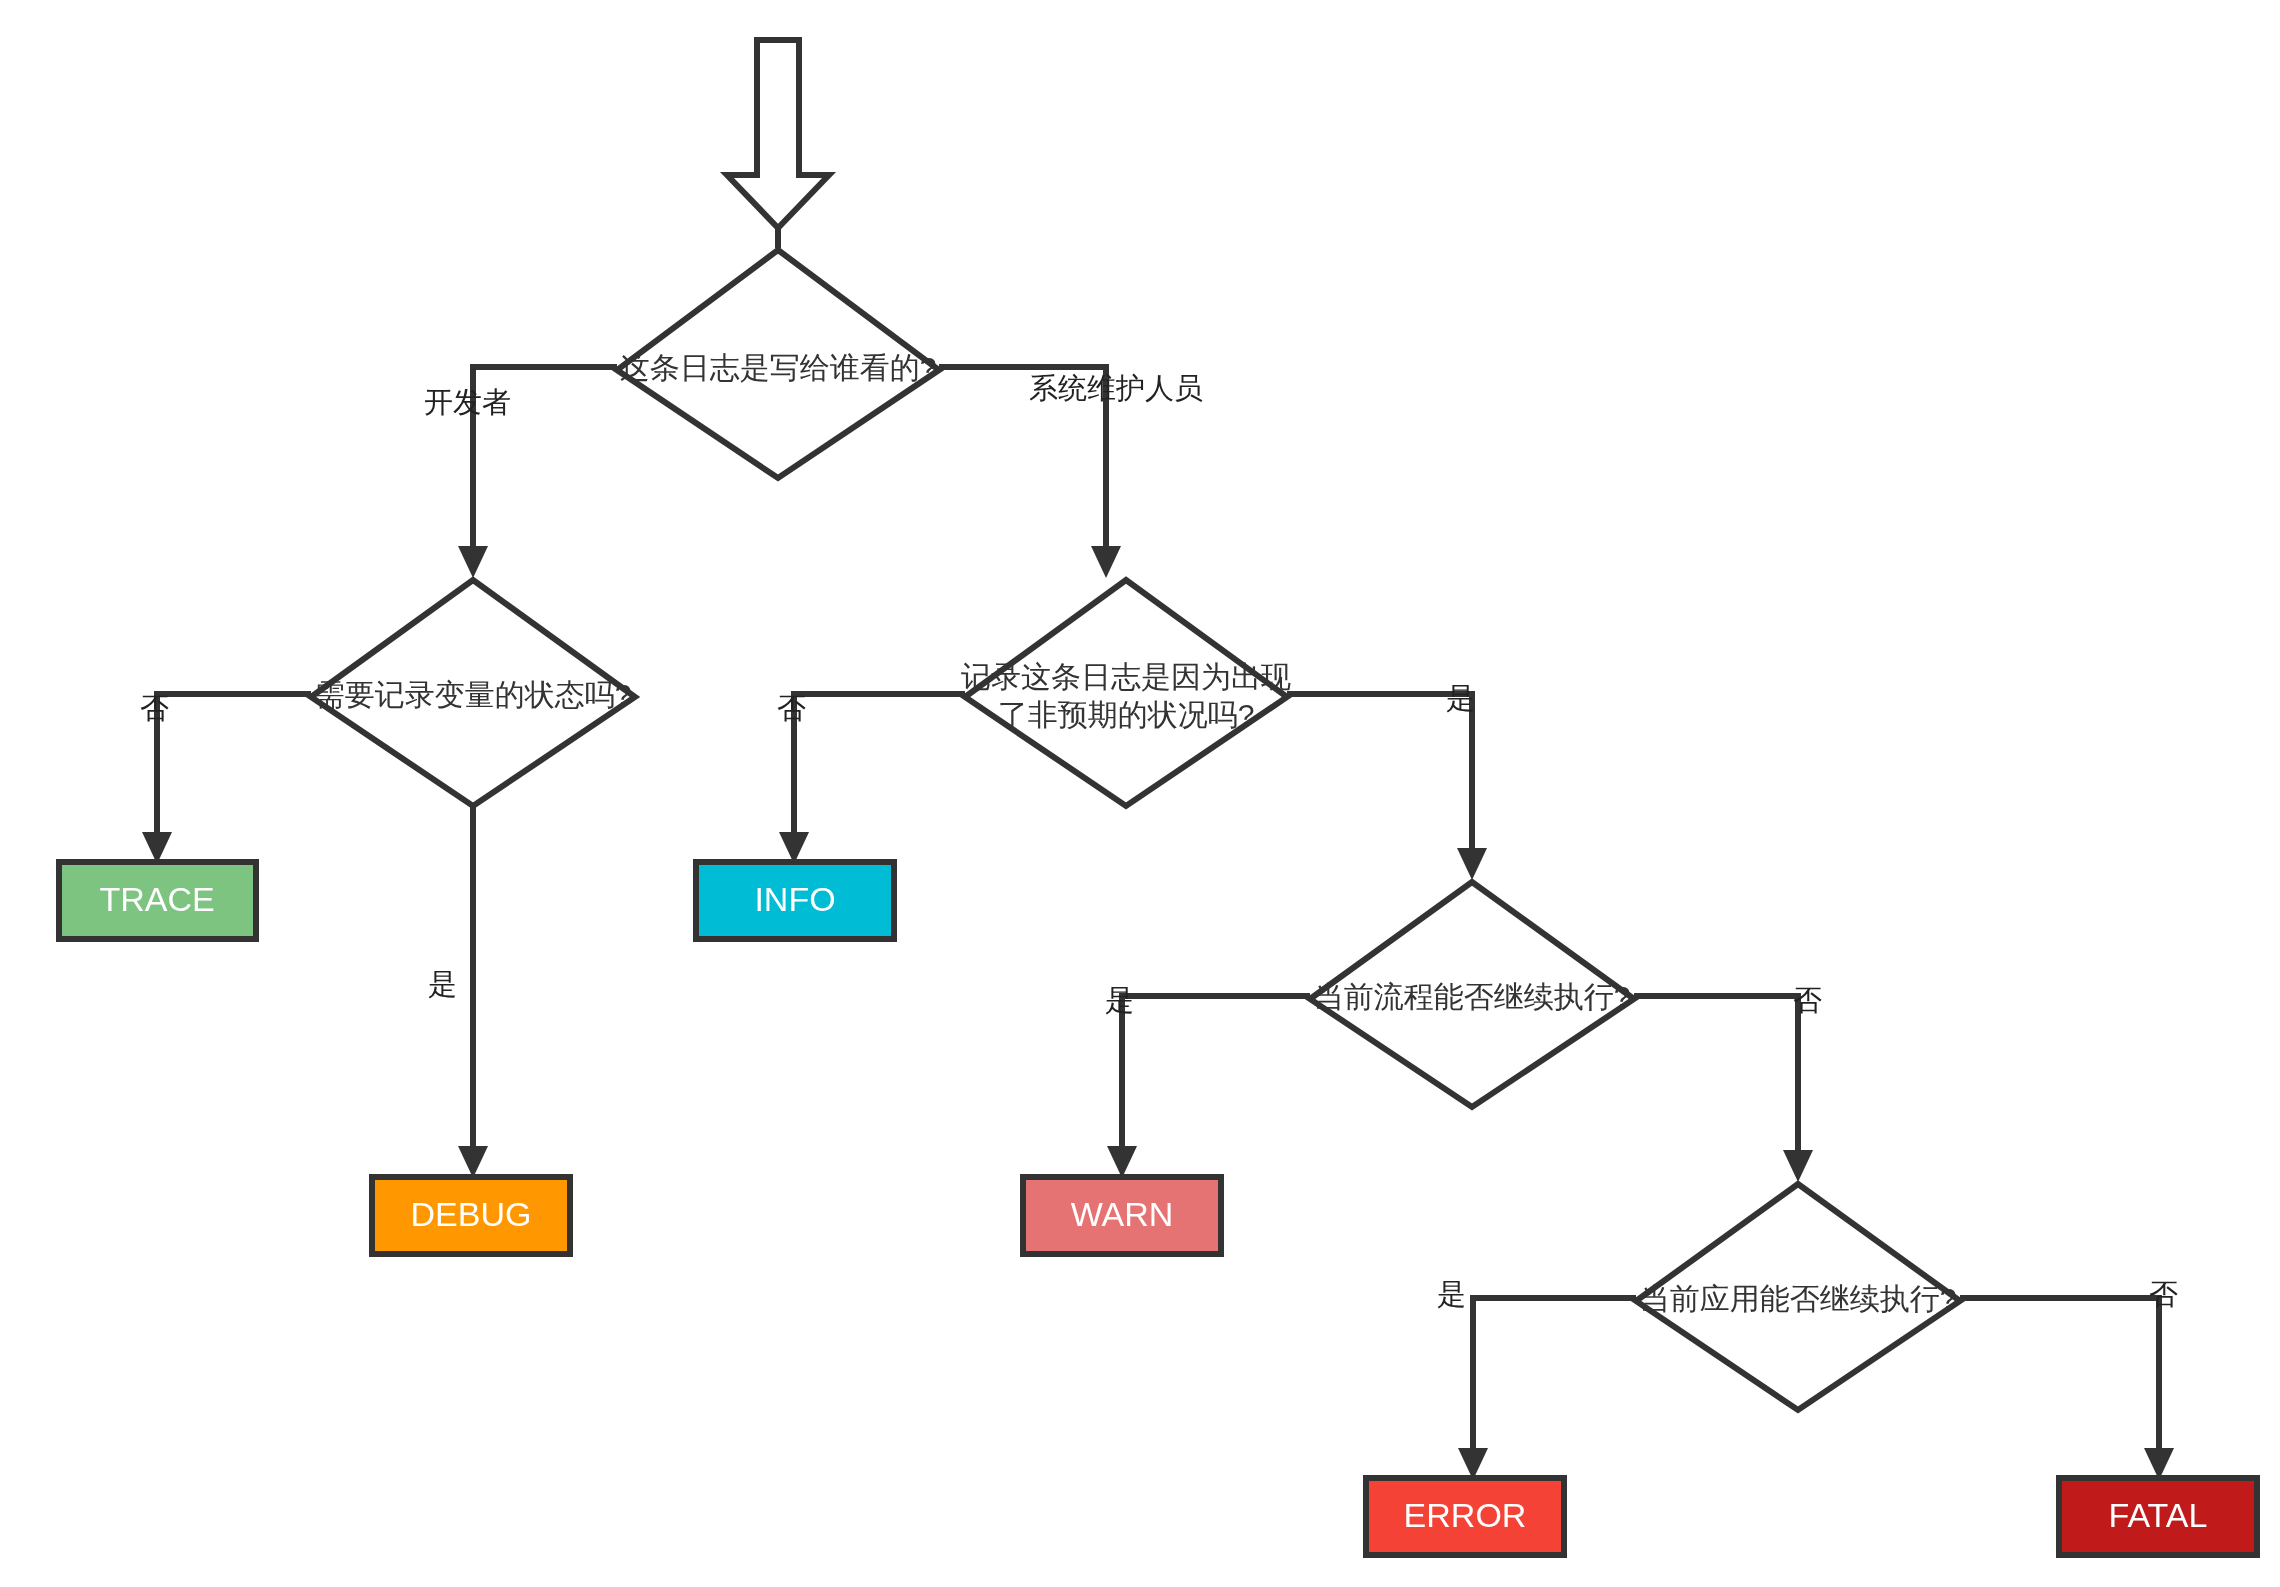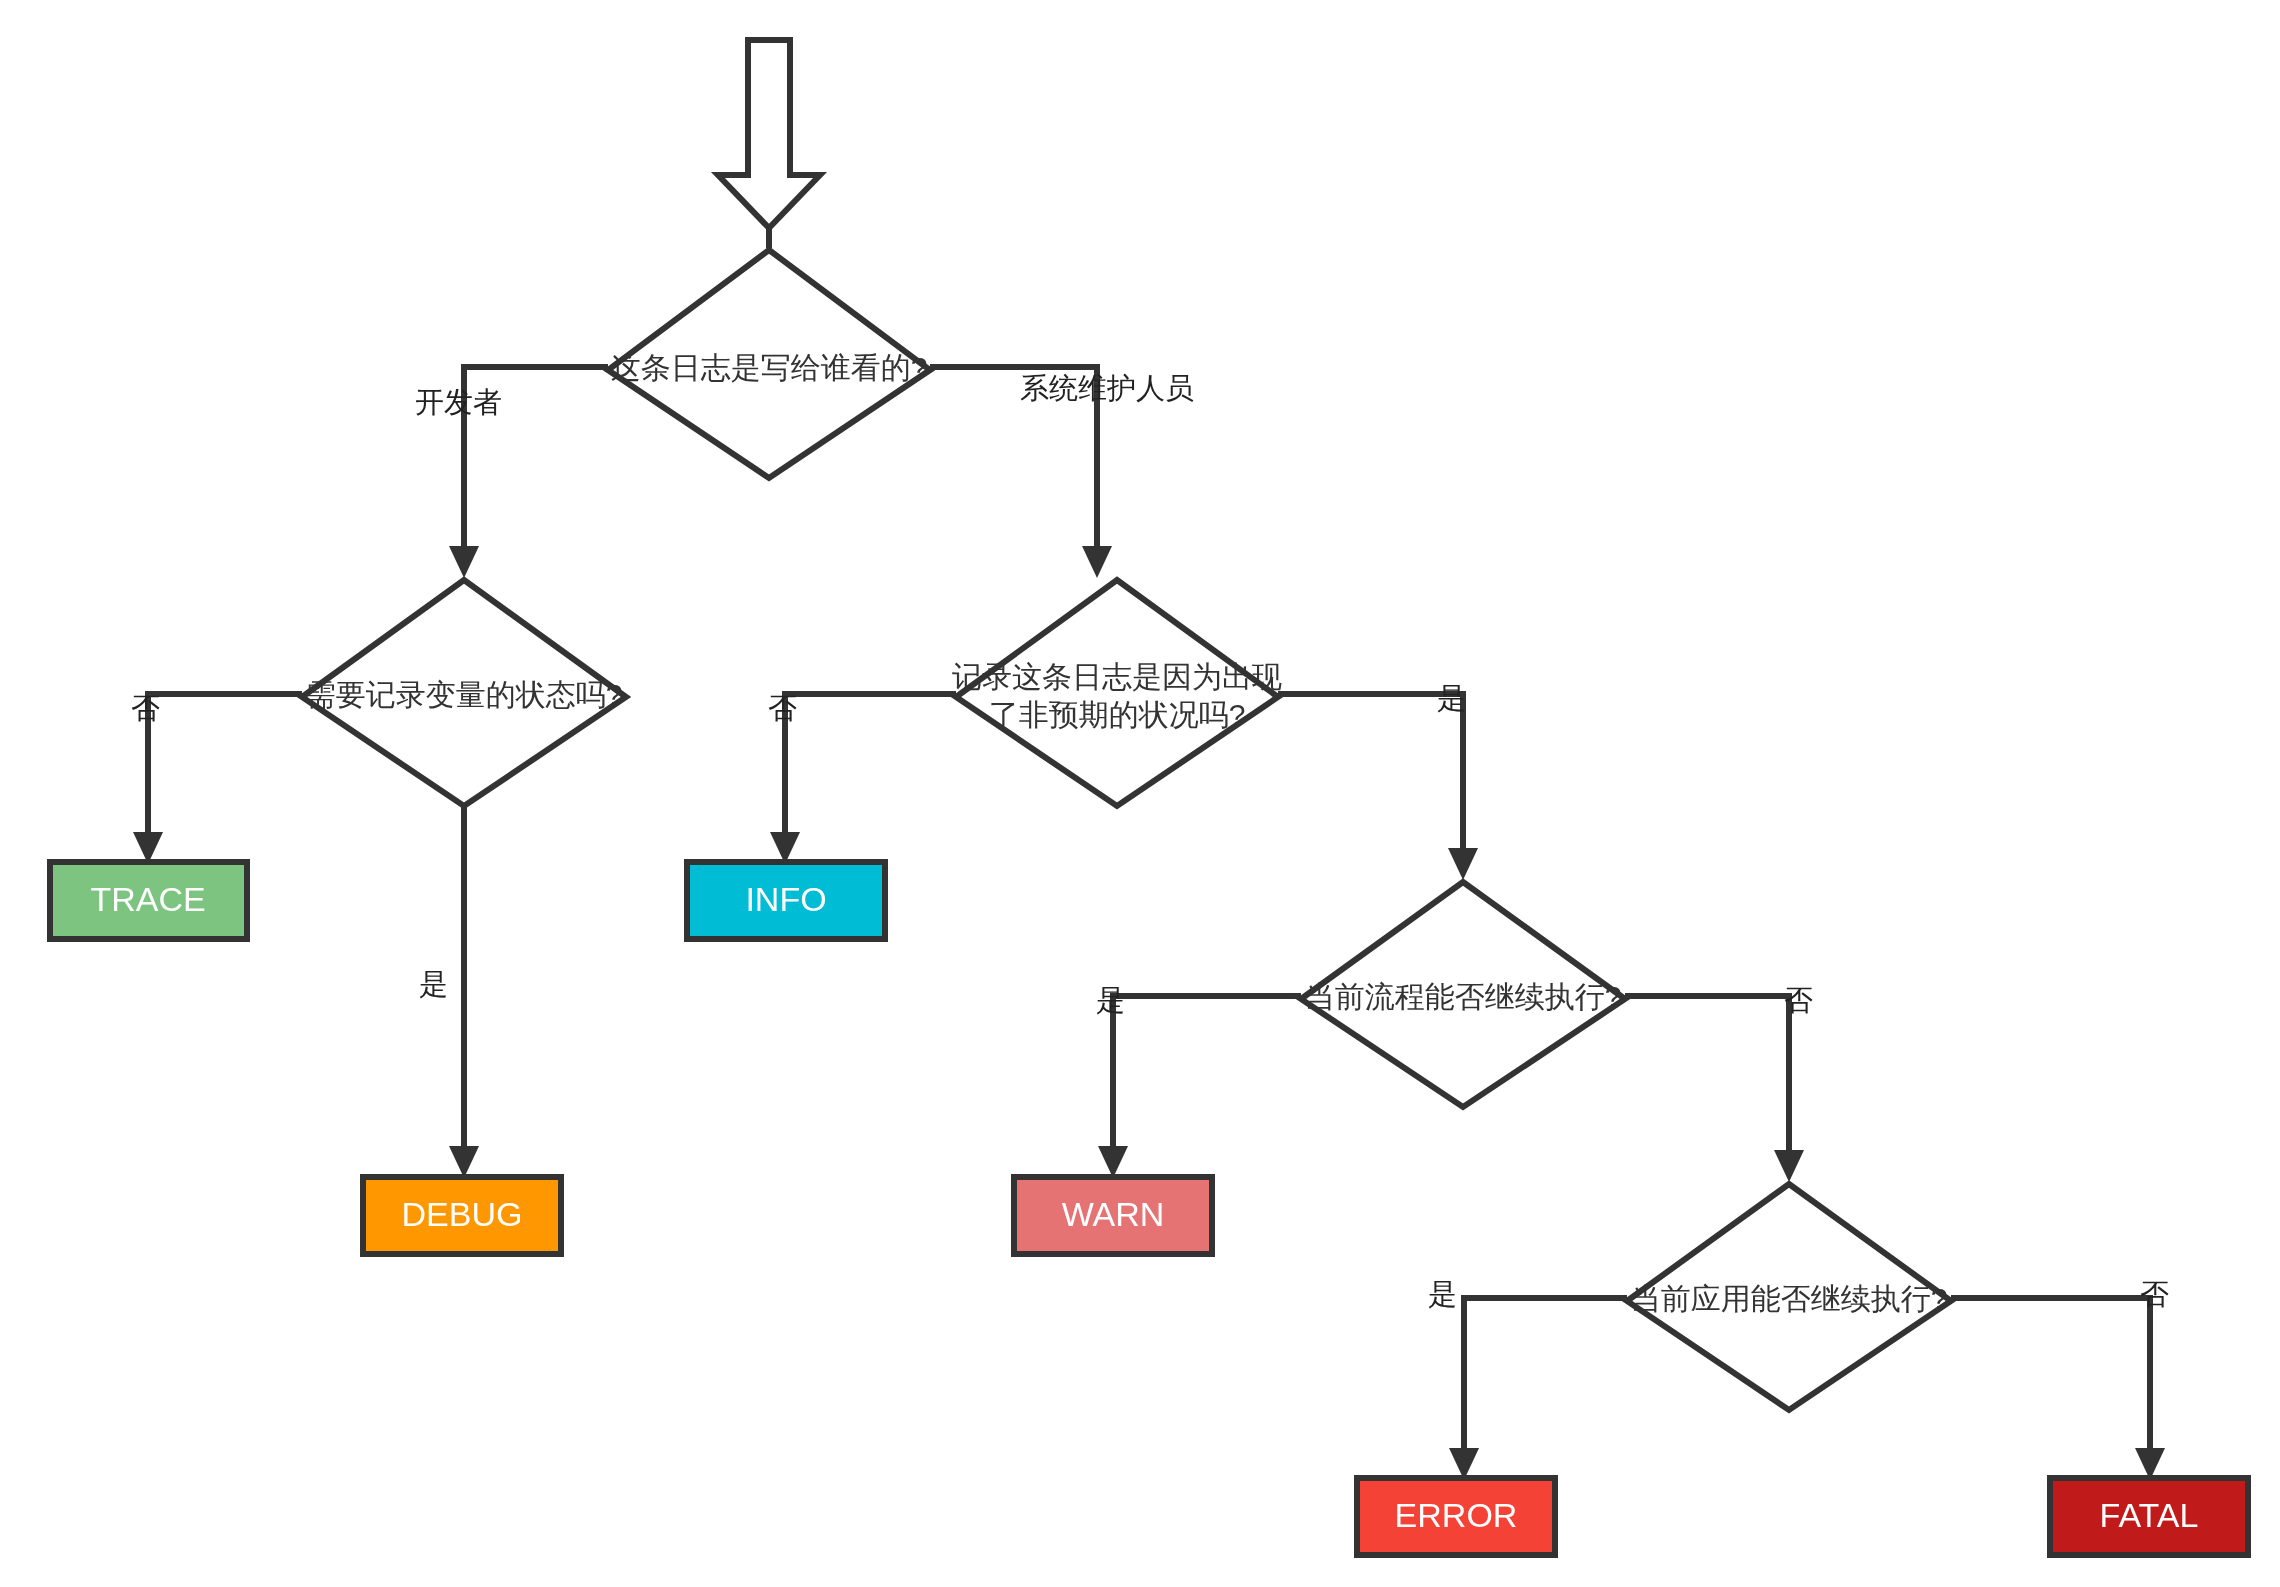--- a/index.html
+++ b/index.html
@@ -11,20 +11,21 @@
     width: 2280px;
     height: 1587px;
     font-family: "Liberation Sans", "DejaVu Sans", sans-serif;
     overflow: hidden;
   }
   #canvas {
     position: relative;
     width: 1852px;
     height: 1587px;
     background: #ffffff;
+    margin-left: 9px;
   }
   svg#flow {
     position: absolute;
     top: 0;
     left: 0;
     width: 2280px;
     height: 1587px;
   }
   .node-label {
     fill: #333333;

